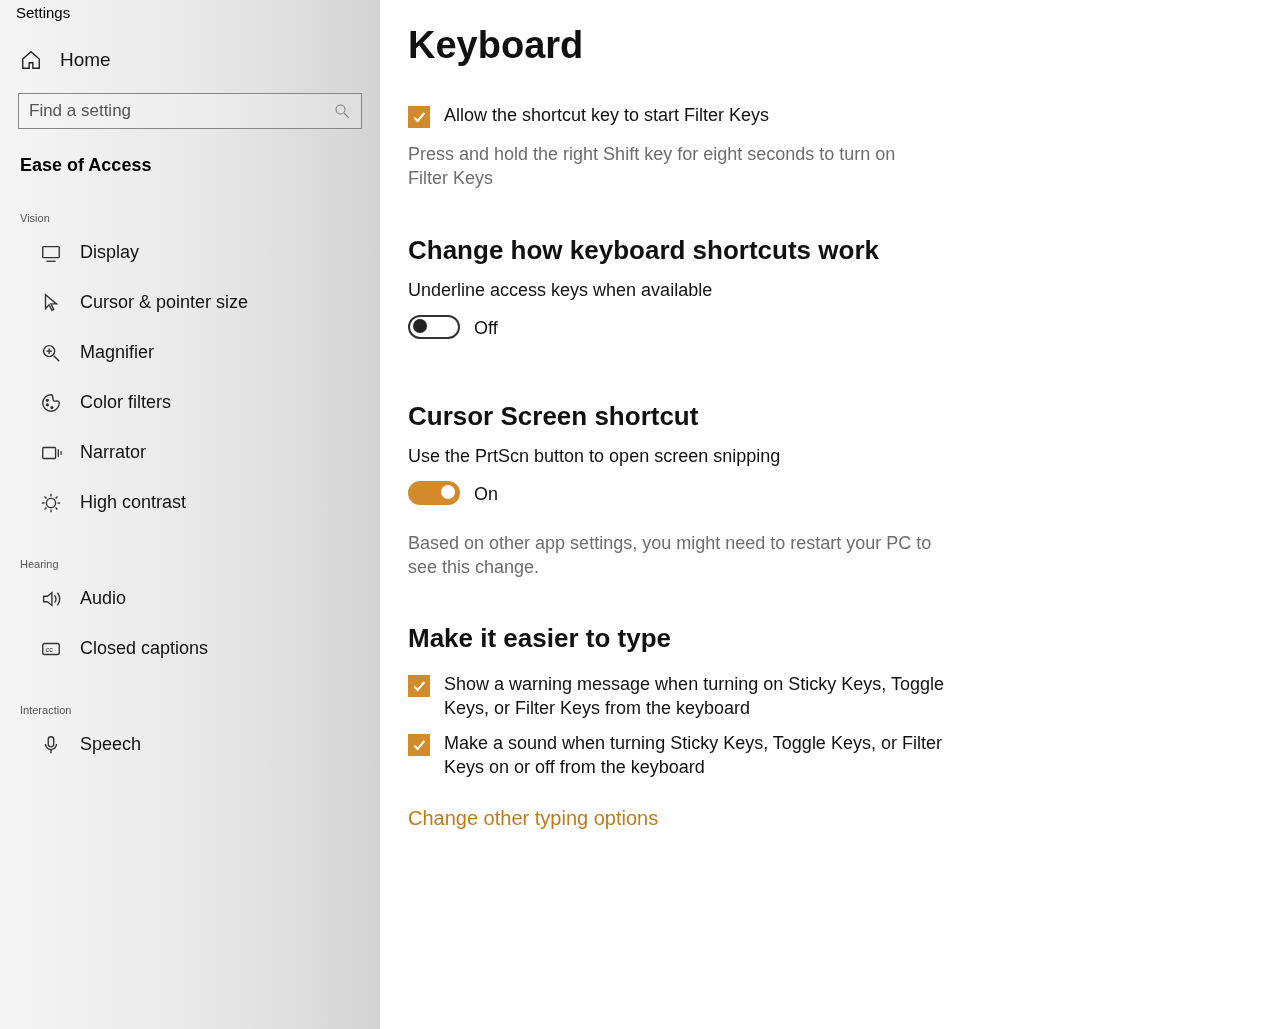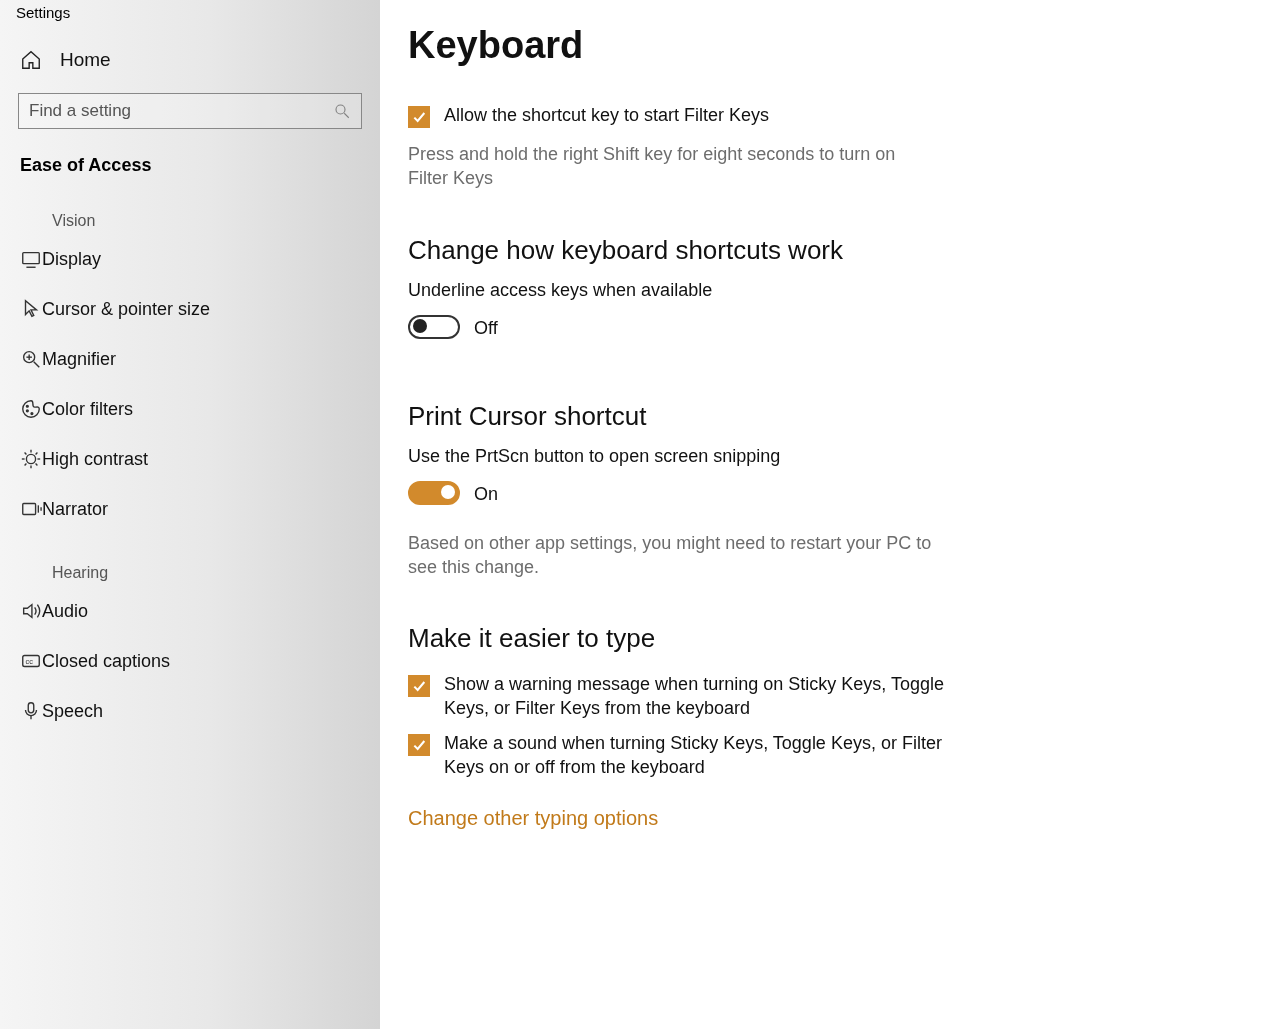--- a/index.html
+++ b/index.html
@@ -30,25 +30,25 @@
     font-size: 17px; color: #222;
   }
   .search-box input::placeholder { color: #555; }
   .search-box .icon { width: 18px; height: 18px; opacity: 0.6; }
   .category-title {
     padding: 16px 20px 6px 20px;
     font-size: 18px; font-weight: 600; color: #000;
   }
   .group-label {
     padding: 30px 20px 4px 20px;
-    font-size: 16px; color: #555; margin-left: 32px;
+    font-size: 11px; color: #555;
   }
   .nav-item {
-    display: flex; align-items: center; 
-    padding: 14px 20px 14px 20px; cursor: pointer;
+    display: flex; gap: 18px;
+    padding: 14px 20px 14px 20px; cursor: pointer; margin-left: 20px;
   }
   .nav-item .icon { width: 22px; height: 22px; display:flex; align-items:center; justify-content:center; color:#333; }
   .nav-item .label { font-size: 18px; color: #111; }
   .content {
     flex: 1; padding: 24px 28px 0 28px; overflow: hidden;
     display: flex; flex-direction: column; border-radius: 27px;
   }
   .page-title { font-size: 38px; font-weight: 600; color: #111; margin-bottom: 2px; }
   .scroll-area { position: relative; overflow: hidden; flex:1; }
   .toggle-row { display:flex; align-items:flex-end; gap:14px; padding: 4px 0 18px 0; }
@@ -66,21 +66,21 @@
   .toggle-label { font-size: 18px; color:#111; }
   .check-row { display:flex; align-items:flex-start; gap:14px; padding: 4px 0 6px 0; }
   .checkbox {
     width: 22px; height: 22px; background:#d28a2c;
     display:flex; align-items:center; justify-content:center; flex-shrink:0; cursor:pointer;
     margin-top:3px;
   }
   .checkbox svg { width:16px; height:16px; }
   .check-label { font-size: 18px; color:#111; max-width: 530px; line-height:1.35; }
   .desc { font-size: 18px; color:#6d6d6d; max-width: 530px; margin-top: 8px; line-height:1.35; }
-  .section-h { font-size: 26px; font-weight: 400; color:#111; margin-top: 44px; margin-bottom: 14px; }
+  .section-h { font-size: 26px; font-weight: 700; color:#111; margin-top: 44px; margin-bottom: 14px; }
   .subtext { font-size: 18px; color:#111; margin-bottom: 10px; }
   .link { font-size: 20px; color:#c17a1a; cursor:pointer; margin-top: 22px; display:inline-block; }
   .clipped-off { position:relative; height:14px; overflow:hidden; margin-bottom:16px;}
   .clipped-off .toggle-row { position:absolute; bottom:0; }
 </style>
 </head>
 <body>
 
 <div class="sidebar">
   <div class="app-title">Settings</div>
@@ -140,47 +140,47 @@
   <div class="nav-item">
     <span class="icon">
         <svg viewBox="0 0 24 24" fill="none" stroke="#333" stroke-width="1.5">
           <path d="M12 3 A9 9 0 1 0 21 12 C21 9 18 10 16 10 C14 10 14 8 14 6 C14 4 13 3 12 3 Z"></path>
           <circle cx="8" cy="9" r="1" fill="#333"></circle>
           <circle cx="8" cy="14" r="1" fill="#333"></circle>
           <circle cx="13" cy="17" r="1" fill="#333"></circle>
         </svg>
       </span>
     <span class="label">Color filters</span>
+  </div>
+  <div class="nav-item">
+    <span class="icon">
+        <svg viewBox="0 0 24 24" fill="none" stroke="#333" stroke-width="1.5">
+          <rect x="3" y="6" width="14" height="12" rx="1"></rect>
+          <line x1="20" y1="8" x2="20" y2="16"></line>
+          <line x1="23" y1="10" x2="23" y2="14"></line>
+        </svg>
+      </span>
+    <span class="label">Narrator</span>
   </div>
   <div class="nav-item">
     <span class="icon">
         <svg viewBox="0 0 24 24" fill="none" stroke="#333" stroke-width="1.5">
           <circle cx="12" cy="12" r="5"></circle>
           <line x1="12" y1="2" x2="12" y2="5"></line>
           <line x1="12" y1="19" x2="12" y2="22"></line>
           <line x1="2" y1="12" x2="5" y2="12"></line>
           <line x1="19" y1="12" x2="22" y2="12"></line>
           <line x1="5" y1="5" x2="7" y2="7"></line>
           <line x1="17" y1="17" x2="19" y2="19"></line>
           <line x1="5" y1="19" x2="7" y2="17"></line>
           <line x1="17" y1="7" x2="19" y2="5"></line>
         </svg>
       </span>
     <span class="label">High contrast</span>
   </div>
-  <div class="nav-item">
-    <span class="icon">
-        <svg viewBox="0 0 24 24" fill="none" stroke="#333" stroke-width="1.5">
-          <rect x="3" y="6" width="14" height="12" rx="1"></rect>
-          <line x1="20" y1="8" x2="20" y2="16"></line>
-          <line x1="23" y1="10" x2="23" y2="14"></line>
-        </svg>
-      </span>
-    <span class="label">Narrator</span>
-  </div>
 
   <div class="group-label">Hearing</div>
   <div class="nav-item">
     <span class="icon">
         <svg viewBox="0 0 24 24" fill="none" stroke="#333" stroke-width="1.5">
           <path d="M4 9 H8 L13 5 V19 L8 15 H4 Z"></path>
           <path d="M16 8 Q19 12 16 16"></path>
           <path d="M19 5 Q24 12 19 19"></path>
         </svg>
       </span>
@@ -189,20 +189,21 @@
   <div class="nav-item">
     <span class="icon">
         <svg viewBox="0 0 24 24" fill="none" stroke="#333" stroke-width="1.5">
           <rect x="3" y="6" width="18" height="12" rx="2"></rect>
           <text x="6" y="15" font-size="8" fill="#333" stroke="none">cc</text>
         </svg>
       </span>
     <span class="label">Closed captions</span>
   </div>
 
+  <div class="group-label">Interaction</div>
   <div class="nav-item">
     <span class="icon">
         <svg viewBox="0 0 24 24" fill="none" stroke="#333" stroke-width="1.5">
           <rect x="9" y="3" width="6" height="11" rx="3"></rect>
           <path d="M6 11 A6 6 0 0 0 18 11"></path>
           <line x1="12" y1="17" x2="12" y2="21"></line>
         </svg>
       </span>
     <span class="label">Speech</span>
   </div>
@@ -231,21 +232,21 @@
 
     <div class="section-h">Change how keyboard shortcuts work</div>
     <div class="subtext">Underline access keys when available</div>
     <div class="toggle-row">
       <div class="toggle">
           <div class="knob"></div>
         </div>
       <span class="toggle-label">Off</span>
     </div>
 
-    <div class="section-h">Print Cursor shortcut</div>
+    <div class="section-h">Cursor Screen shortcut</div>
     <div class="subtext">Use the PrtScn button to open screen snipping</div>
     <div class="toggle-row">
       <div class="toggle on">
           <div class="knob"></div>
         </div>
       <span class="toggle-label">On</span>
     </div>
     <div class="desc">Based on other app settings, you might need to restart your PC to see this change.</div>
 
     <div class="section-h">Make it easier to type</div>

